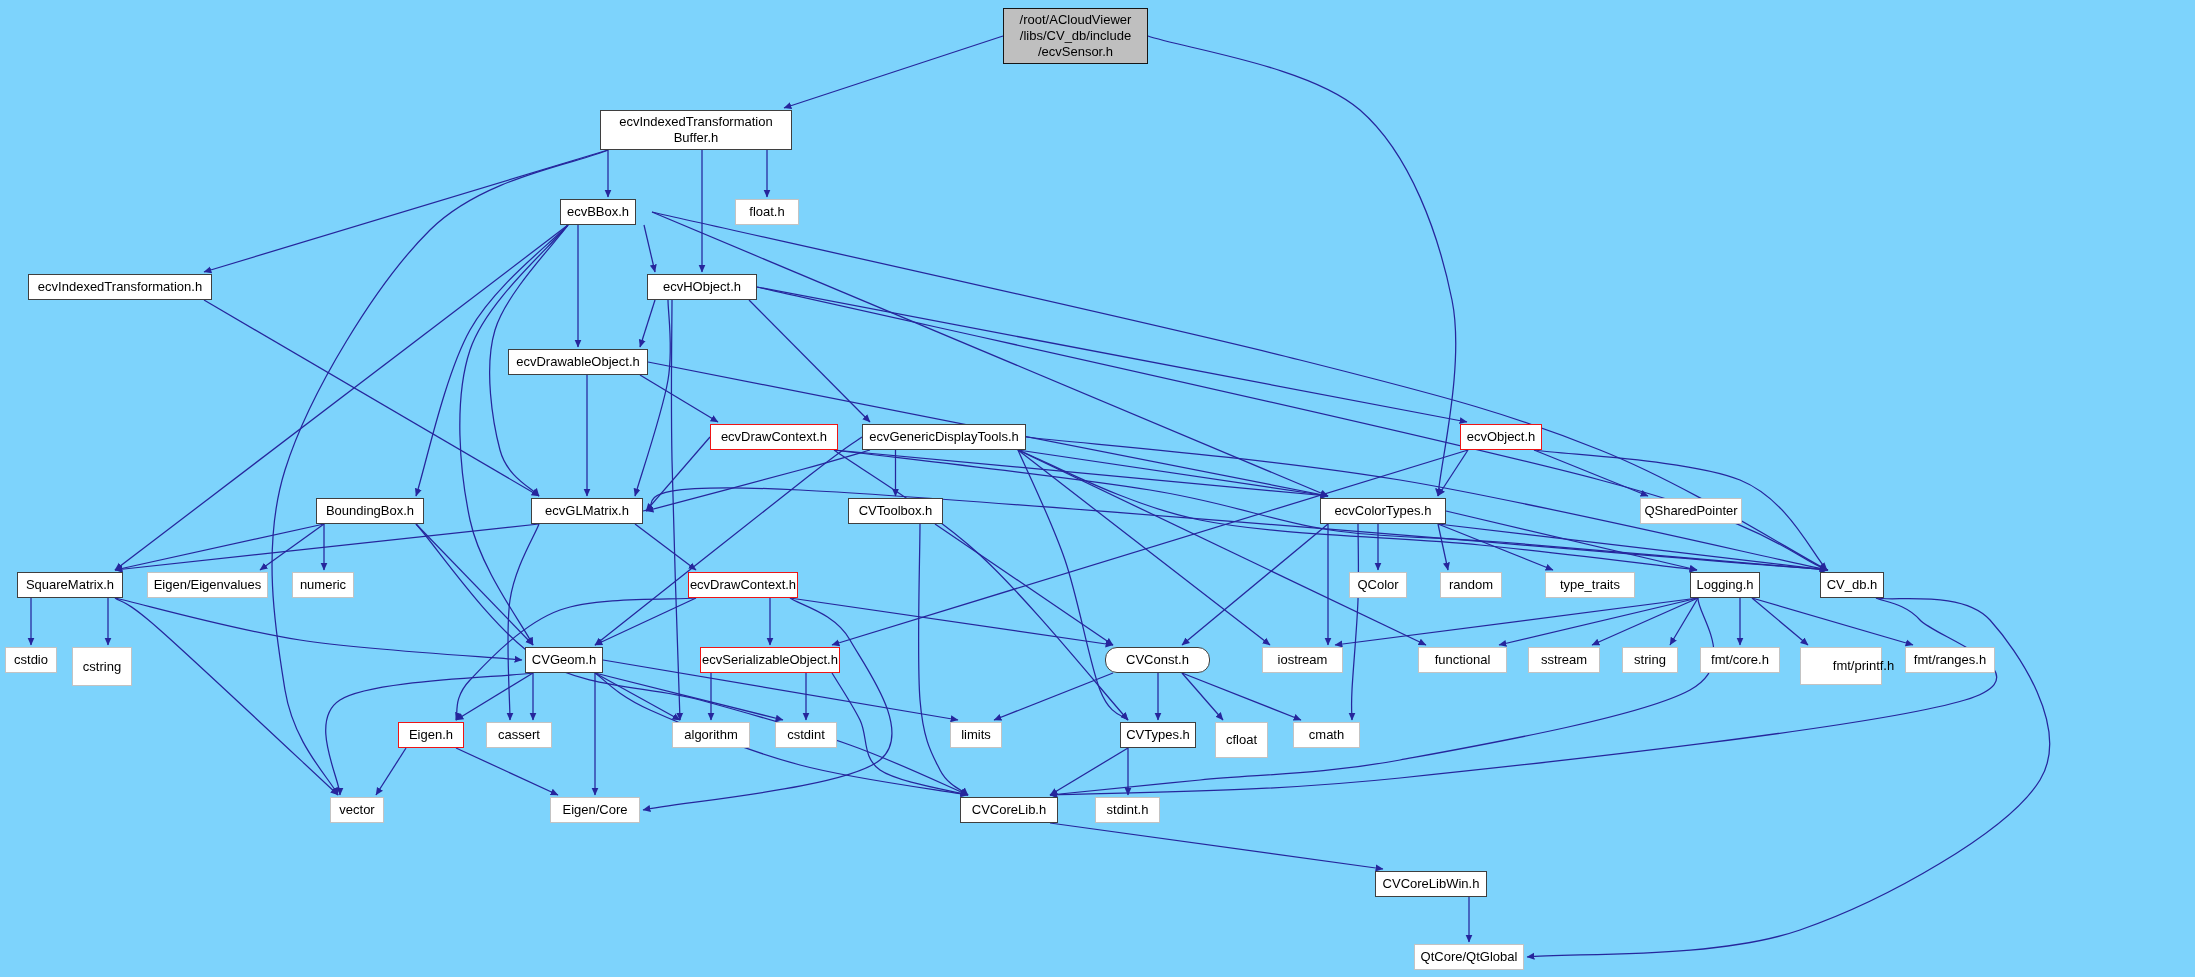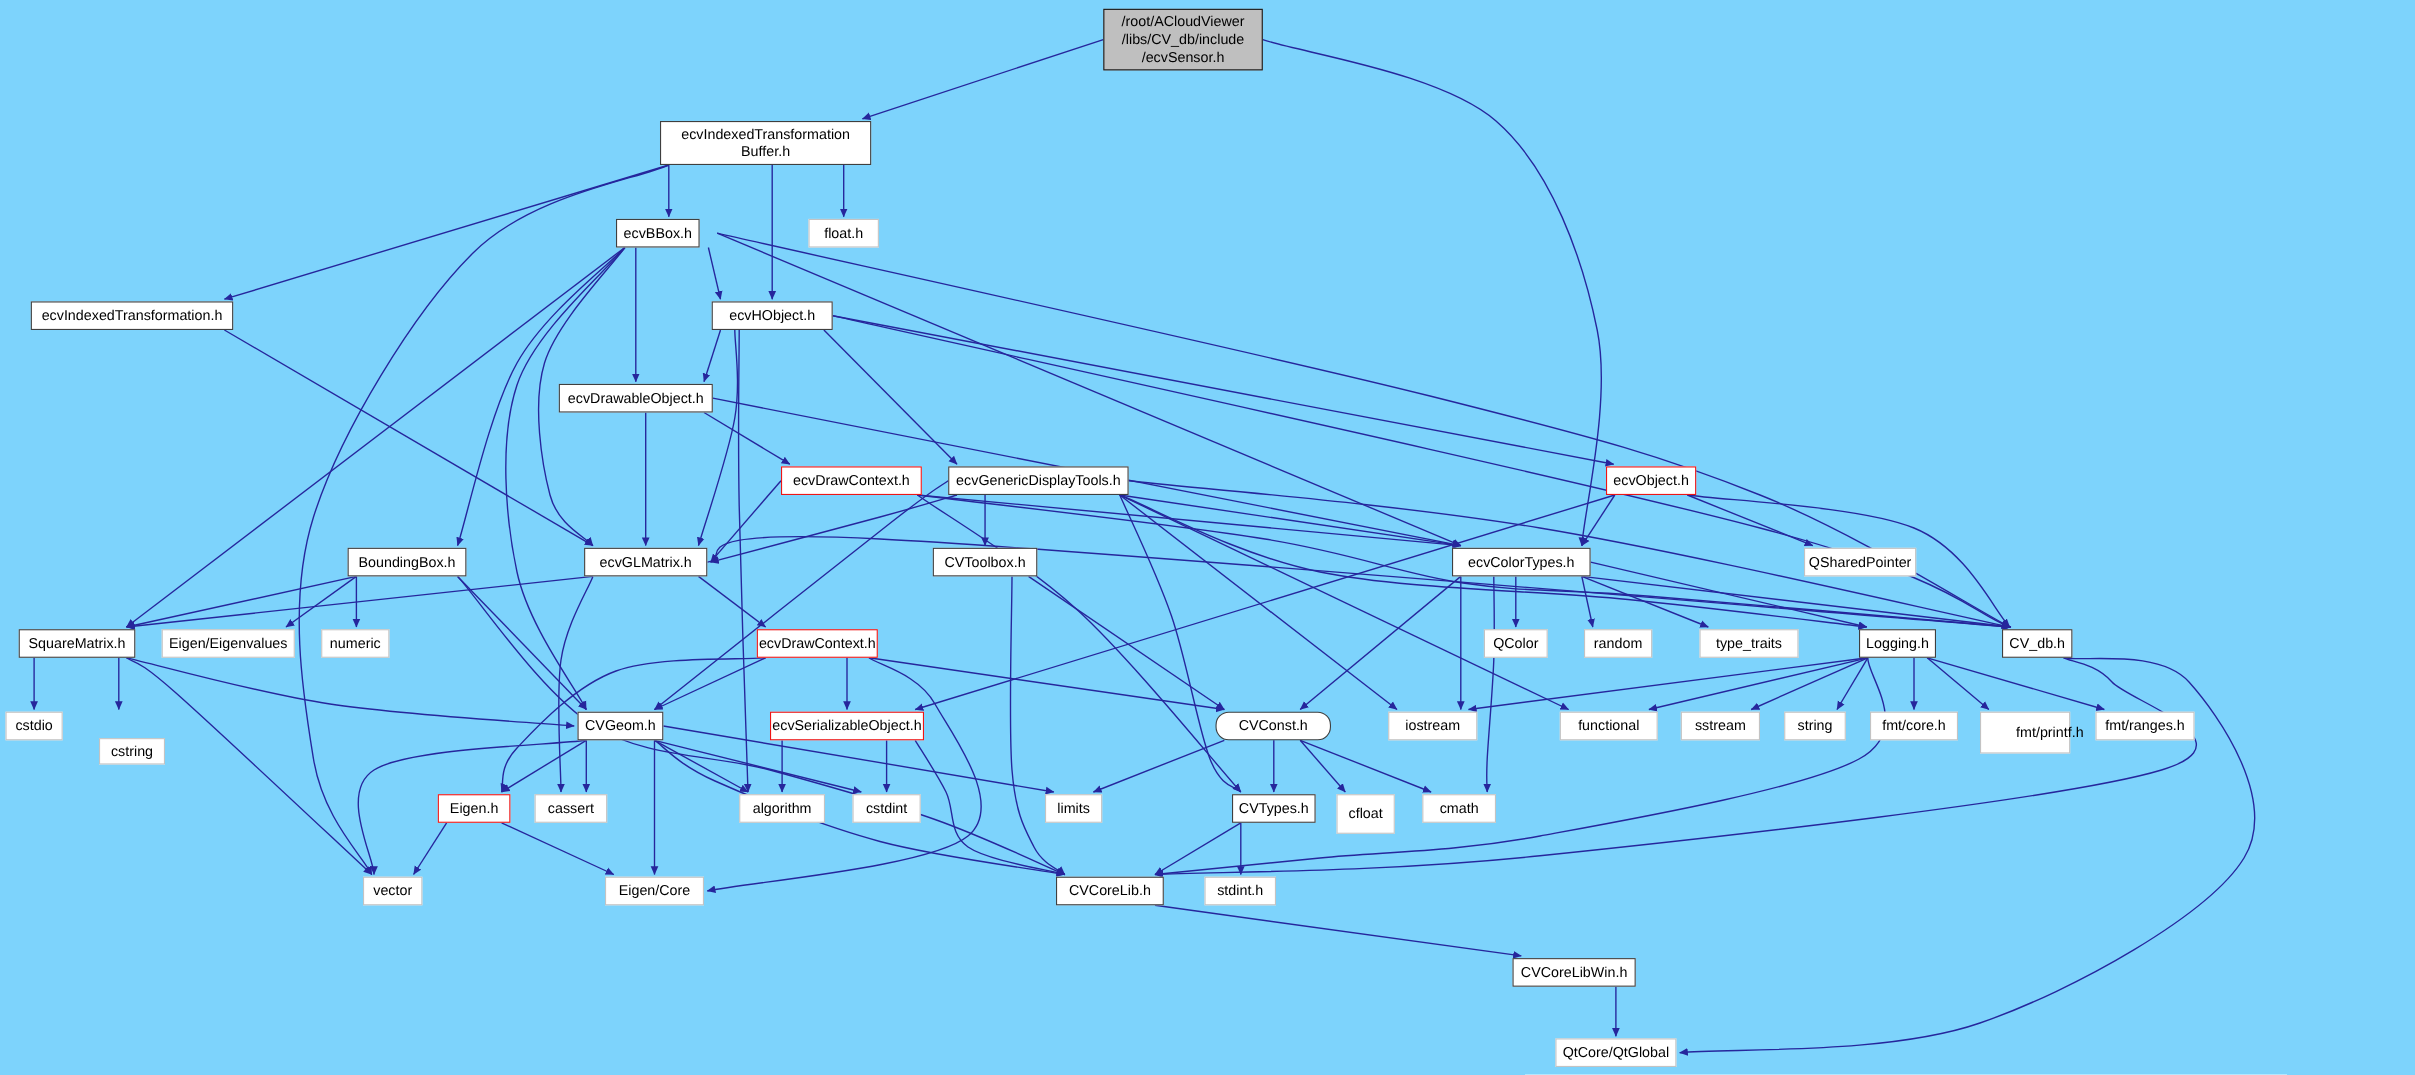--- a/index.html
+++ b/index.html
@@ -147,21 +147,21 @@
     <div class="node internal" style="left: 17px; top: 572px; width: 106px; height: 26px;">SquareMatrix.h</div>
     <div class="node external" style="left: 147px; top: 572px; width: 121px; height: 26px;">Eigen/Eigenvalues</div>
     <div class="node external" style="left: 292px; top: 572px; width: 62px; height: 26px;">numeric</div>
     <div class="node red" style="left: 688px; top: 572px; width: 110px; height: 26px;">ecvDrawContext.h</div>
     <div class="node external" style="left: 1349px; top: 572px; width: 58px; height: 26px;">QColor</div>
     <div class="node external" style="left: 1440px; top: 572px; width: 62px; height: 26px;">random</div>
     <div class="node external" style="left: 1545px; top: 572px; width: 90px; height: 26px;">type_traits</div>
     <div class="node internal" style="left: 1690px; top: 572px; width: 70px; height: 26px;">Logging.h</div>
     <div class="node internal" style="left: 1820px; top: 572px; width: 64px; height: 26px;">CV_db.h</div>
     <div class="node external" style="left: 5px; top: 647px; width: 52px; height: 26px;">cstdio</div>
-    <div class="node external" style="left: 90px; top: 647px; width: 60px; height: 24px; margin-top: 24px;">cstring</div>
+    <div class="node external" style="left: 72px; top: 647px; width: 60px; height: 39px;">cstring</div>
     <div class="node internal" style="left: 525px; top: 647px; width: 78px; height: 26px;">CVGeom.h</div>
     <div class="node red" style="left: 700px; top: 647px; width: 140px; height: 26px;">ecvSerializableObject.h</div>
     <div class="node internal" style="left: 1105px; top: 647px; width: 105px; height: 26px; border-radius: 12px;">CVConst.h</div>
     <div class="node external" style="left: 1262px; top: 647px; width: 81px; height: 26px;">iostream</div>
     <div class="node external" style="left: 1418px; top: 647px; width: 89px; height: 26px;">functional</div>
     <div class="node external" style="left: 1528px; top: 647px; width: 72px; height: 26px;">sstream</div>
     <div class="node external" style="left: 1622px; top: 647px; width: 56px; height: 26px;">string</div>
     <div class="node external" style="left: 1700px; top: 647px; width: 80px; height: 26px;">fmt/core.h</div>
     <div class="node external" style="left: 1800px; top: 647px; width: 82px; height: 38px; padding-left: 48px;">fmt/printf.h</div>
     <div class="node external" style="left: 1905px; top: 647px; width: 90px; height: 26px;">fmt/ranges.h</div>

